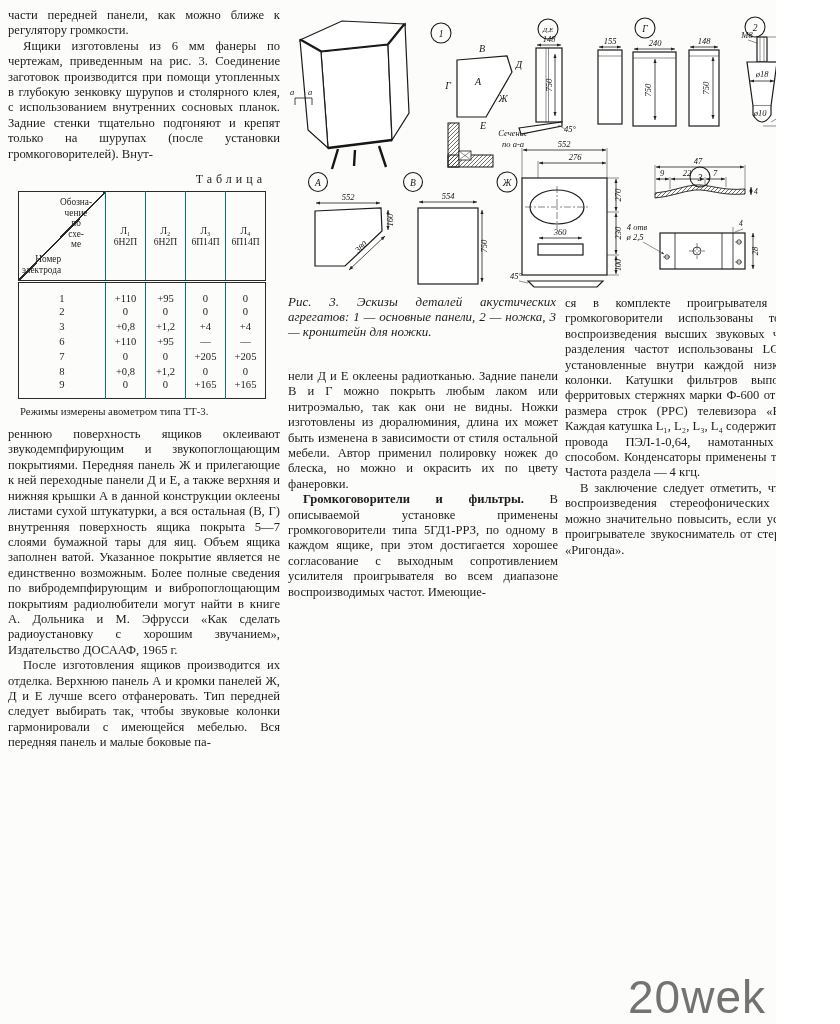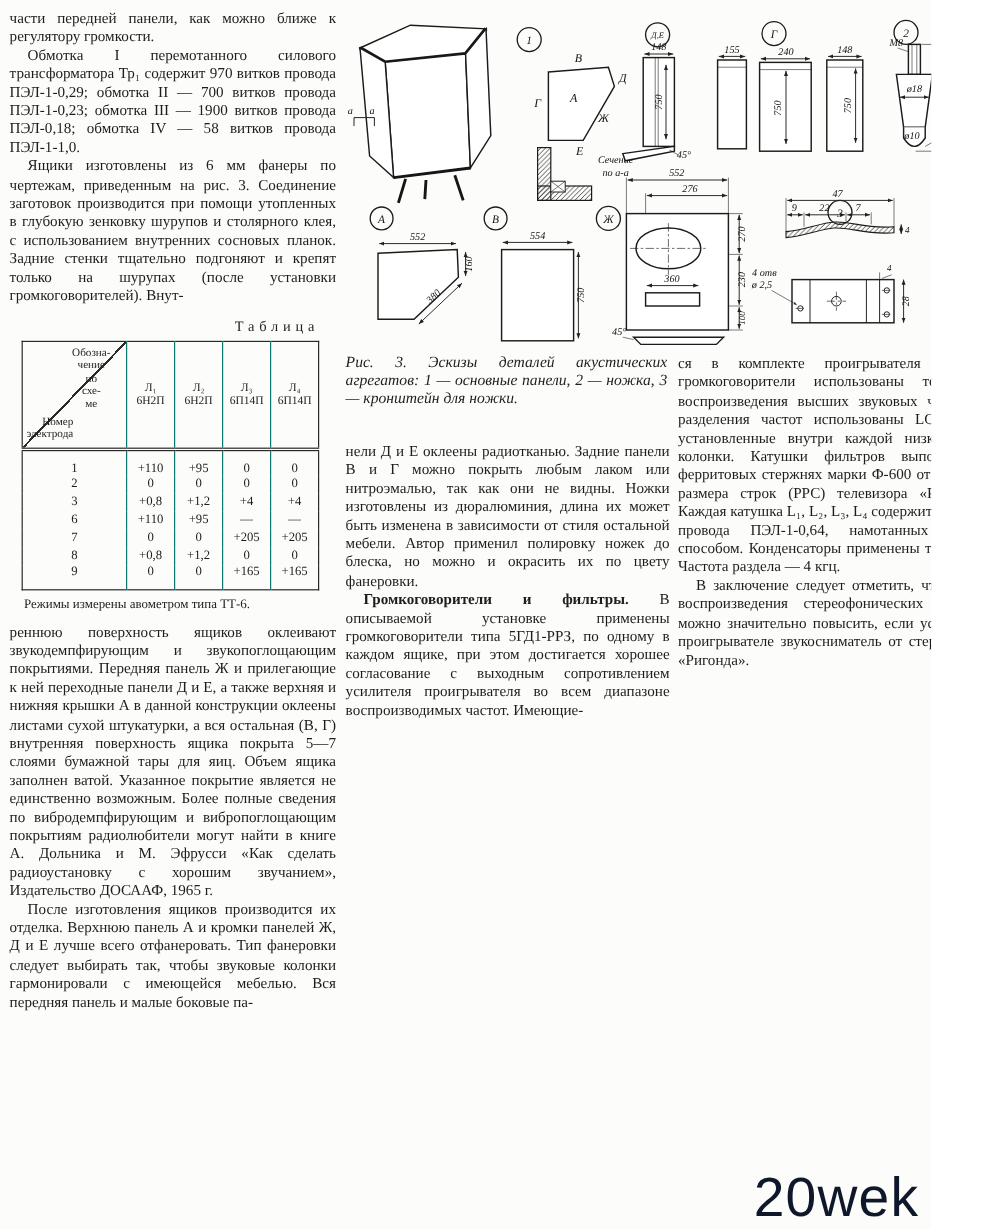--- a/index.html
+++ b/index.html
@@ -40,30 +40,29 @@
   .dim{stroke:#222;stroke-width:.8;fill:none;marker-start:url(#arr);marker-end:url(#arr);}
   .ext{stroke:#222;stroke-width:.5;fill:none;}
   .cl{stroke:#222;stroke-width:.55;fill:none;stroke-dasharray:7 2 2 2;}
   .dtx{font:italic 8.5px "Liberation Serif","DejaVu Serif",serif;fill:#141414;text-anchor:middle;}
   .dts{font:italic 7.6px "Liberation Serif","DejaVu Serif",serif;fill:#141414;text-anchor:middle;}
   .ltr{font:italic 10px "Liberation Serif","DejaVu Serif",serif;fill:#141414;text-anchor:middle;}
   .cir{stroke:#1b1b1b;stroke-width:1.1;fill:none;}
   .ctx{font:italic 9.5px "Liberation Serif","DejaVu Serif",serif;fill:#141414;text-anchor:middle;}
   .ctxs{font:italic 7px "Liberation Serif","DejaVu Serif",serif;fill:#141414;text-anchor:middle;}
   #watermark{position:absolute;right:10px;bottom:0px;font-family:"Liberation Sans","DejaVu Sans",sans-serif;
-      font-size:46px;color:#0f172a;letter-spacing:1px;}
+      font-size:46px;color:#737373;letter-spacing:1px;}
 </style>
 </head>
 <body>
 
 <div class="page">
 
   <div class="col" id="col-left">
     <p>части передней панели, как можно ближе к регулятору громкости.</p>
-    <p class="ind">Обмотка I перемотанного силового трансформатора Тр₁ содержит 970 витков провода ПЭЛ-1-0,29; обмотка II — 700 витков провода ПЭЛ-1-0,23; обмотка III — 1900 витков провода ПЭЛ-0,18; обмотка IV — 58 витков провода ПЭЛ-1-1,0.</p>
     <p class="ind">Ящики изготовлены из 6 мм фанеры по чертежам, приведенным на рис. 3. Соединение заготовок производится при помощи утопленных в глубокую зенковку шурупов и столярного клея, с использованием внутренних сосновых планок. Задние стенки тщательно подгоняют и крепят только на шурупах (после установки громкоговорителей). Внут-</p>
 
     <div class="tbl-wrap">
       <div class="tbl-title">Таблица</div>
       <table class="tbl">
         <tbody>
             <tr class="hdr">
           <th class="c0">
             <div class="corner">
               <div class="ct">
@@ -140,25 +139,25 @@
         </tr>
         <tr style="height:20px;vertical-align:top;">
           <td class="rn c0">9</td>
           <td>0</td>
           <td>0</td>
           <td>+165</td>
           <td>+165</td>
         </tr>
       </tbody>
         </table>
-      <div class="tbl-note">Режимы измерены авометром типа ТТ-6.</div>
+      <div class="tbl-note">Режимы измерены авометром типа ТТ-3.</div>
     </div>
 
     <p>реннюю поверхность ящиков оклеивают звукодемпфирующим и звукопоглощающим покрытиями. Передняя панель Ж и прилегающие к ней переходные панели Д и Е, а также верхняя и нижняя крышки А в данной конструкции оклеены листами сухой штукатурки, а вся остальная (В, Г) внутренняя поверхность ящика покрыта 5—7 слоями бумажной тары для яиц. Объем ящика заполнен ватой. Указанное покрытие является не единственно возможным. Более полные сведения по вибродемпфирующим и вибропоглощающим покрытиям радиолюбители могут найти в книге А. Дольника и М. Эфрусси «Как сделать радиоустановку с хорошим звучанием», Издательство ДОСААФ, 1965 г.</p>
-    <p class="ind">После изготовления ящиков производится их отделка. Верхнюю панель А и кромки панелей Ж, Д и Е лучше всего отфанеровать. Тип фанеровки следует выбирать так, чтобы звуковые колонки гармонировали с имеющейся мебелью. Вся передняя панель и малые боковые па-</p>
+    <p class="ind">После изготовления ящиков производится их отделка. Верхнюю панель А и кромки панелей Ж, Д и Е лучше всего отфанеровать. Тип передней следует выбирать так, чтобы звуковые колонки гармонировали с имеющейся мебелью. Вся передняя панель и малые боковые па-</p>
   </div>
 
   <svg id="fig" viewBox="0 0 555 285">
     <defs>
       <marker id="arr" viewBox="0 0 10 10" refX="9" refY="5" markerWidth="6" markerHeight="6" orient="auto-start-reverse">
         <path d="M0,1.5 L9,5 L0,8.5 Z" fill="#222"></path>
       </marker>
       <pattern id="hatch" patternUnits="userSpaceOnUse" width="4" height="4">
         <path d="M0,4 L4,0" stroke="#333" stroke-width="0.7"></path>
       </pattern>

